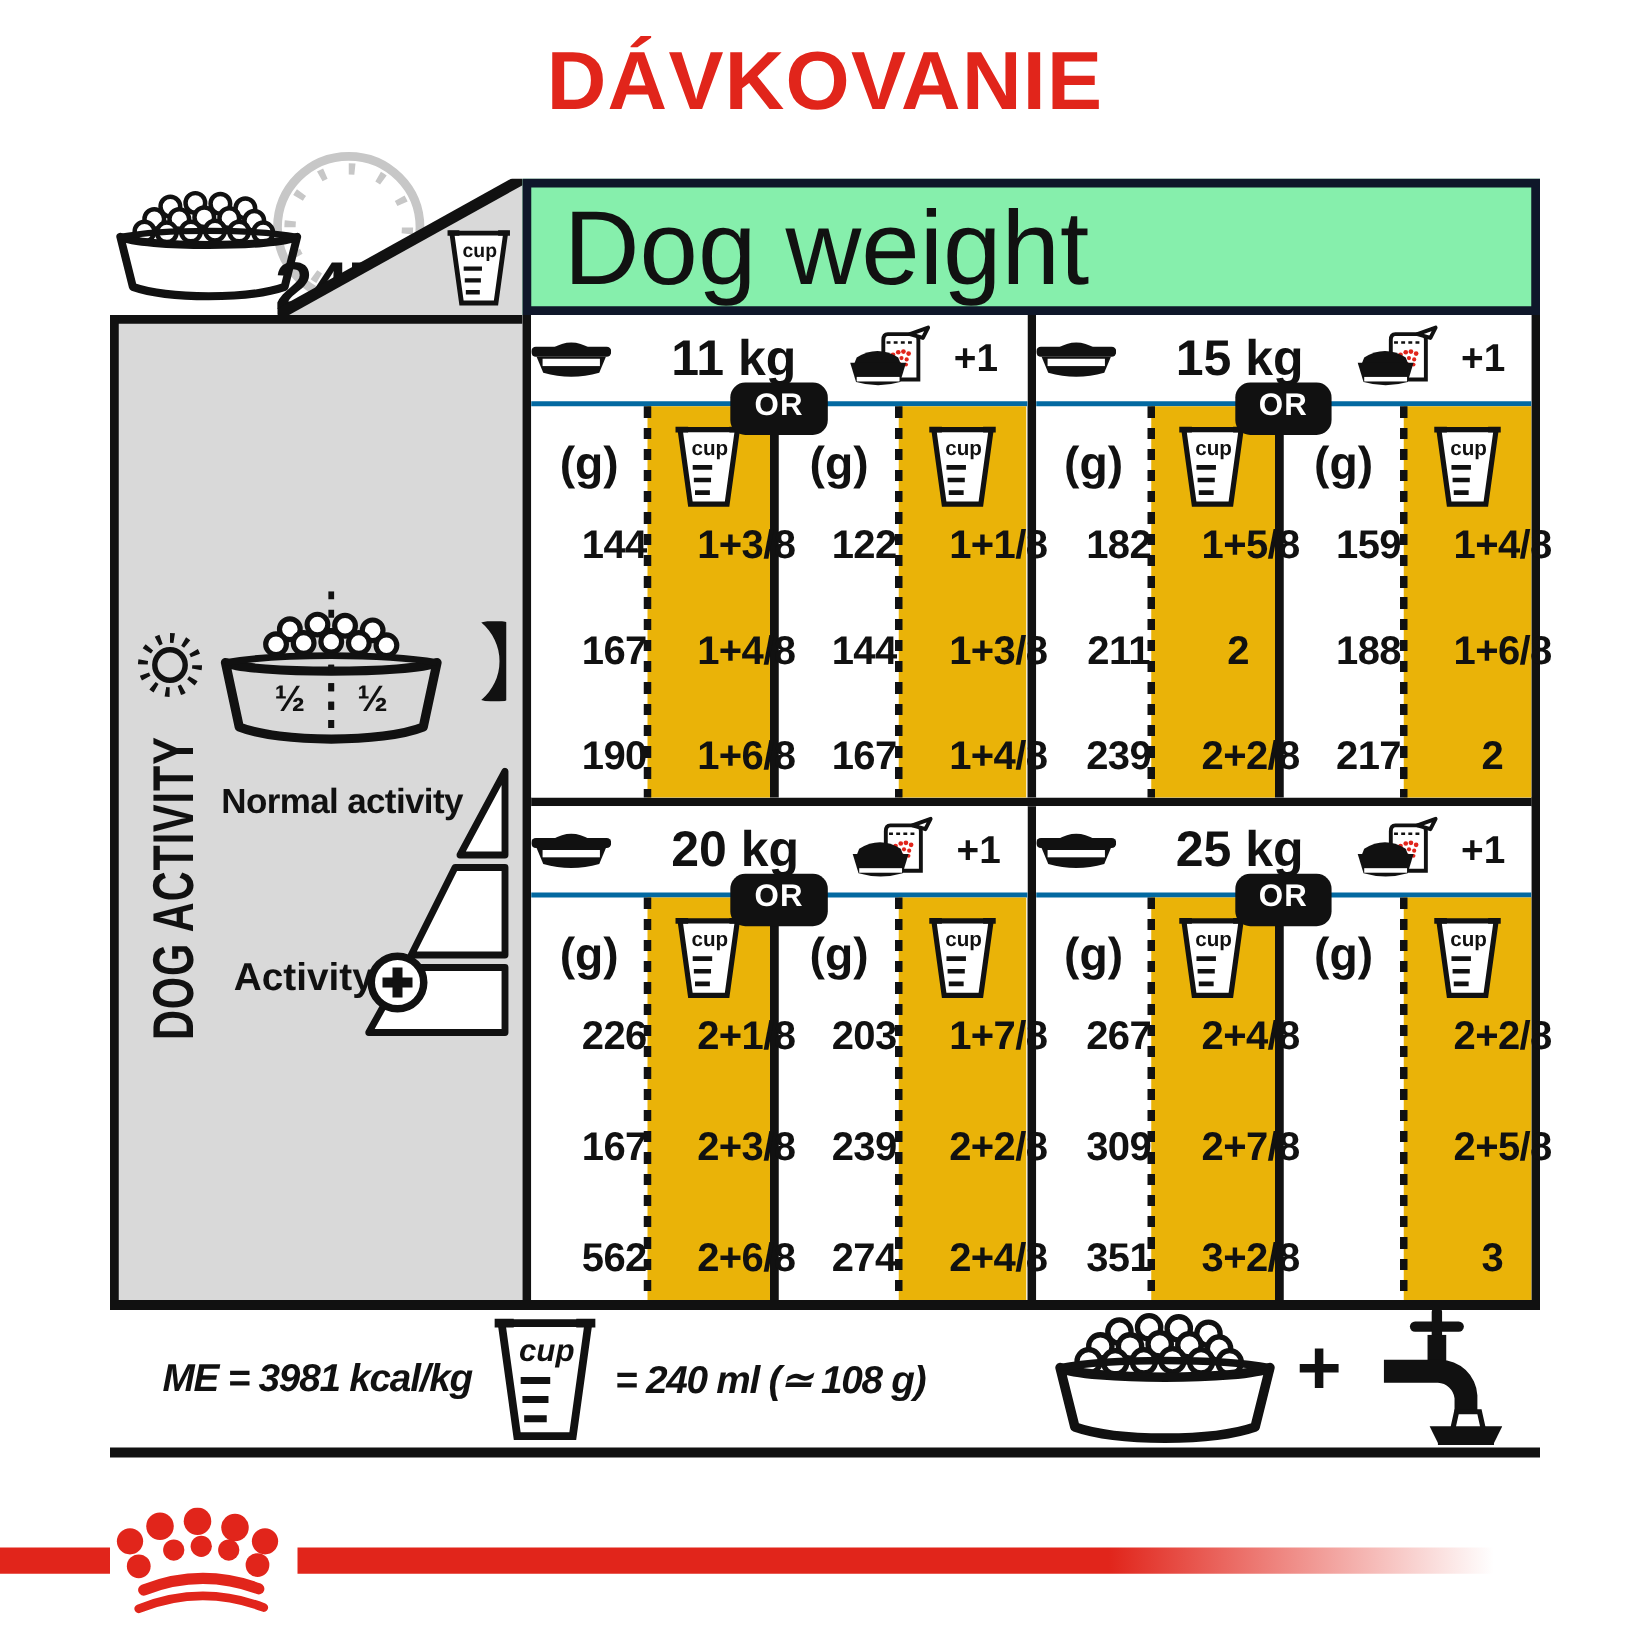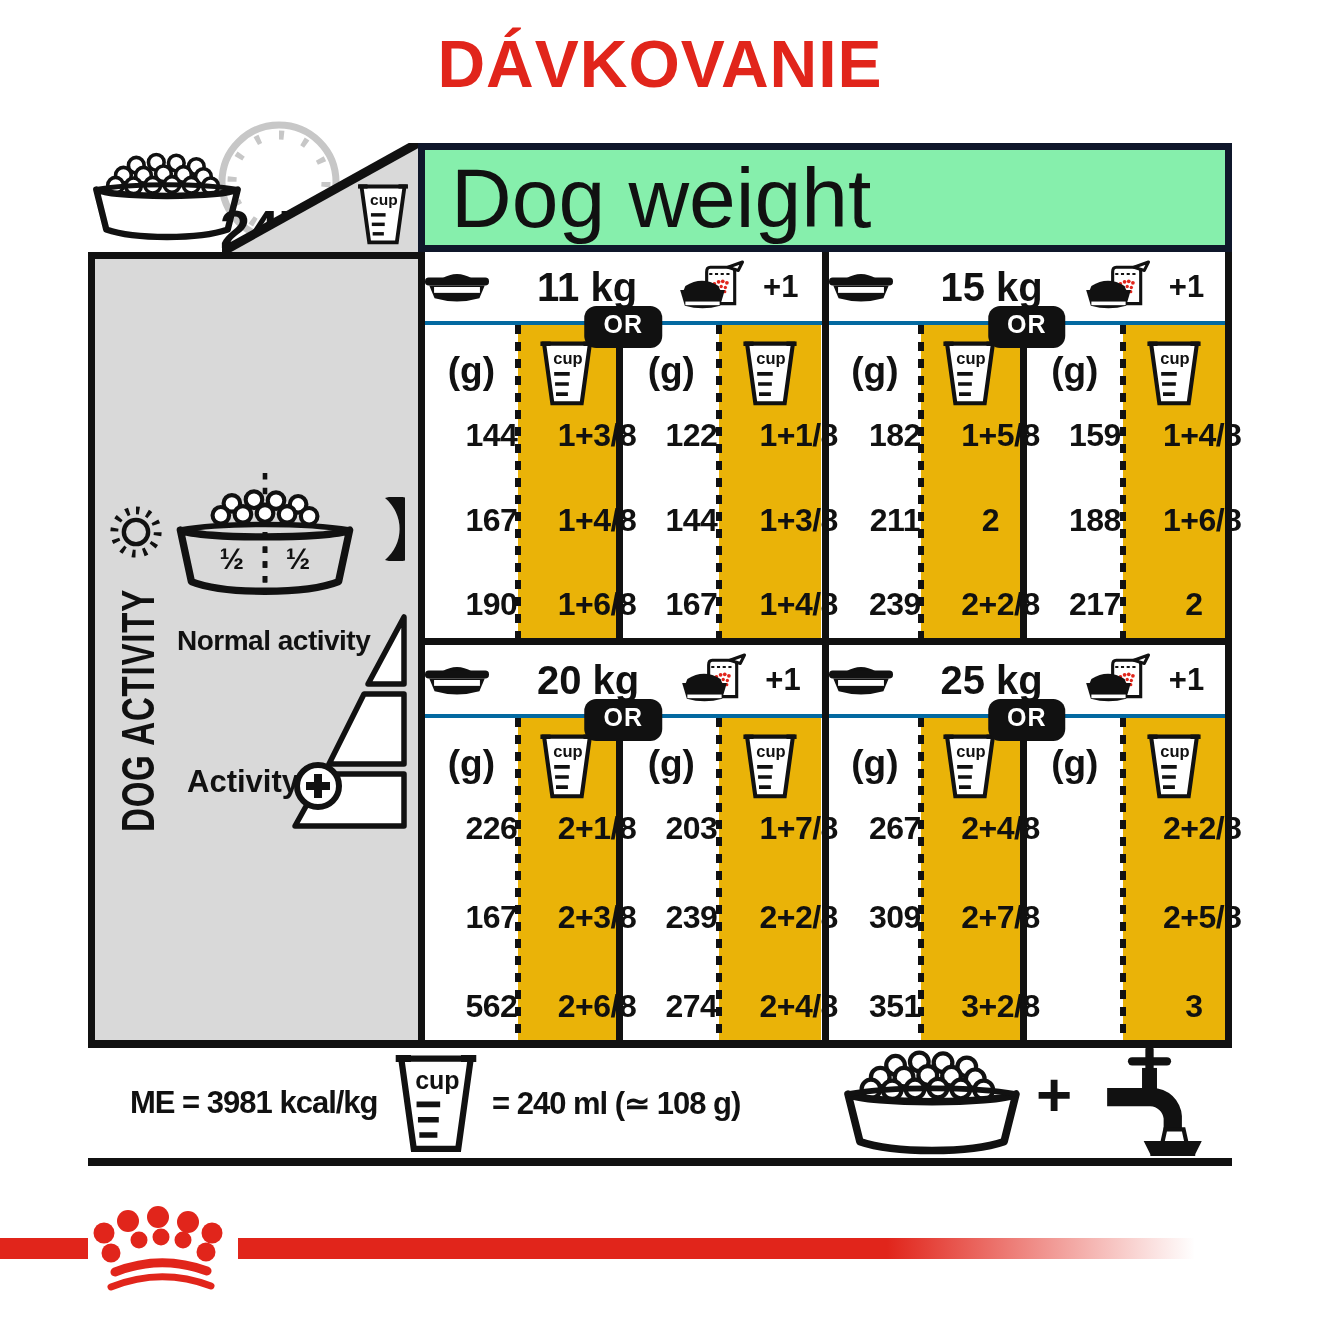--- a/index.html
+++ b/index.html
@@ -60,21 +60,21 @@
         background:repeating-linear-gradient(180deg,#111 0 9px,transparent 9px 17px);}
   .colhead{height:92px;flex:none;display:flex;align-items:center;justify-content:center;}
   .gunit{font-size:37px;font-weight:800;}
   .cupicon{width:56px;height:66px;margin-top:4px;}
   .vals{flex:1;display:flex;flex-direction:column;justify-content:space-between;
         padding:2px 0 18px;text-align:center;margin-left:40px;}
   .val{font-size:32px;font-weight:800;line-height:1;letter-spacing:-0.5px;}
 
   
   .bottomrow{position:absolute;left:0;top:897px;width:1144px;height:126px;background:#fff;
-             border-top:8px solid #111;border-bottom:8px solid #111;box-sizing:border-box;}
+             border-top:8px solid #111;border-bottom:8px solid #111;box-sizing:border-box;font-style:italic;}
   .me{position:absolute;left:42px;top:0;height:110px;display:flex;align-items:center;
       font-size:31px;font-weight:800;letter-spacing:-1px;}
   .bigcup{position:absolute;left:306px;top:5px;width:84px;height:100px;}
   .eq{position:absolute;left:404px;top:0;height:110px;display:flex;align-items:center;
       font-size:31px;font-weight:800;letter-spacing:-1px;}
   .bigbowl{position:absolute;left:742px;top:2px;width:204px;height:106px;}
   .wplus{position:absolute;left:948px;top:16px;font-size:62px;font-weight:800;line-height:1;}
   .tap{position:absolute;left:1004px;top:0;width:120px;height:108px;}
 
   

